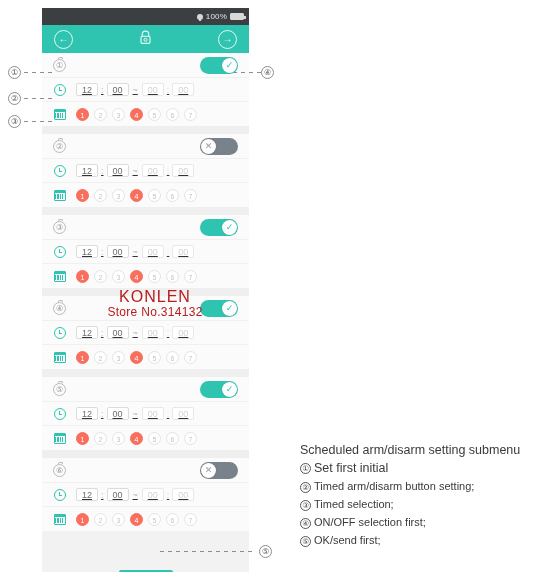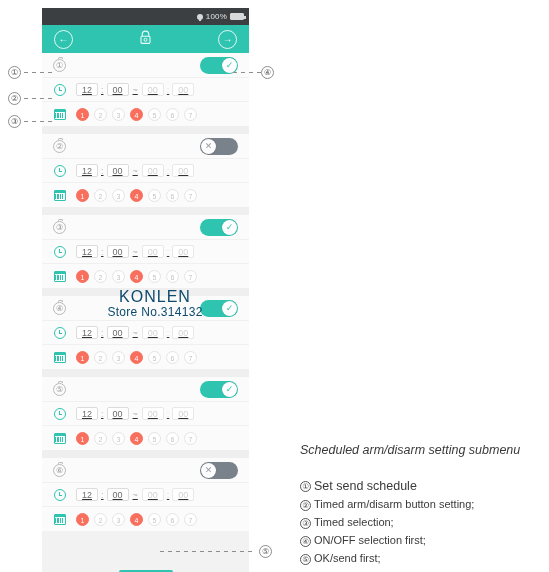--- a/index.html
+++ b/index.html
@@ -172,21 +172,21 @@
   .okbtn{
     width:54px;height:18px;border-radius:2px;
     background:#2ec4b0;display:flex;align-items:center;justify-content:center;
     border:none;cursor:pointer;
   }
 
   
   #watermark{
     position:absolute;left:70px;top:288px;
     width:170px;text-align:center;
-    color:#0c4a6e;pointer-events:none;
+    color:#b91c1c;pointer-events:none;
     font-family:"Liberation Sans", sans-serif;
     line-height:1.12;
   }
   #watermark .w1{font-size:16px;letter-spacing:1px;}
   #watermark .w2{font-size:12px;letter-spacing:.3px;}
 
   
   .callout-num{
     position:absolute;width:13px;height:13px;border-radius:50%;
     border:1px solid #8d8d8d;color:#5a5a5a;
@@ -196,21 +196,21 @@
   .dash{
     position:absolute;height:1px;
     background:repeating-linear-gradient(to right,#8d8d8d 0 4px,transparent 4px 8px);
   }
 
   
   #legend{
     position:absolute;left:300px;top:443px;width:248px;
     color:#3a3a3a;
   }
-  #legend .lg-title{font-size:12.5px;margin-bottom:22px;white-space:nowrap;font-style:italic;}
+  #legend .lg-title{font-size:12.5px;margin-bottom:4px;white-space:nowrap;}
   #legend .lg-item{
     font-size:11px;margin-bottom:5px;
     display:flex;align-items:flex-start;gap:3px;white-space:nowrap;
   }
   #legend .lg-item.first{font-size:12.5px;}
   .lg-mark{
     flex:0 0 auto;width:11px;height:11px;border-radius:50%;
     border:1px solid #555;font-size:7.5px;line-height:9px;
     text-align:center;box-sizing:border-box;margin-top:2px;
   }
@@ -513,21 +513,21 @@
 <div class="dash" style="left:233px;top:72px;width:28px;"></div>
 <div class="callout-num" style="left:261px;top:66px;">④</div>
 
 <div class="dash" style="left:160px;top:551px;width:96px;"></div>
 <div class="callout-num" style="left:259px;top:545px;">⑤</div>
 
 <div id="legend">
   <div class="lg-title">Scheduled arm/disarm setting submenu</div>
   <div class="lg-item first">
     <span class="lg-mark">①</span>
-    <span>Set send schedule</span>
+    <span>Set first initial</span>
   </div>
   <div class="lg-item">
     <span class="lg-mark">②</span>
     <span>Timed arm/disarm button setting;</span>
   </div>
   <div class="lg-item">
     <span class="lg-mark">③</span>
     <span>Timed selection;</span>
   </div>
   <div class="lg-item">

